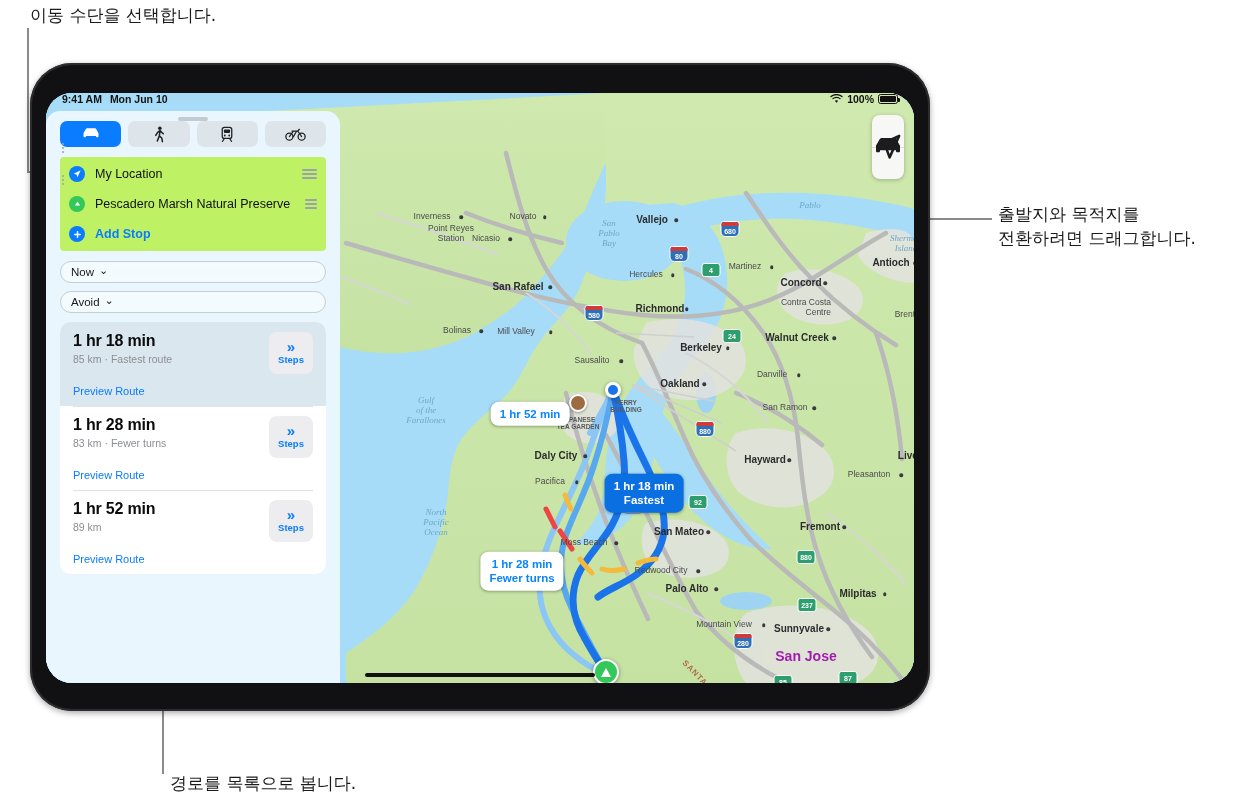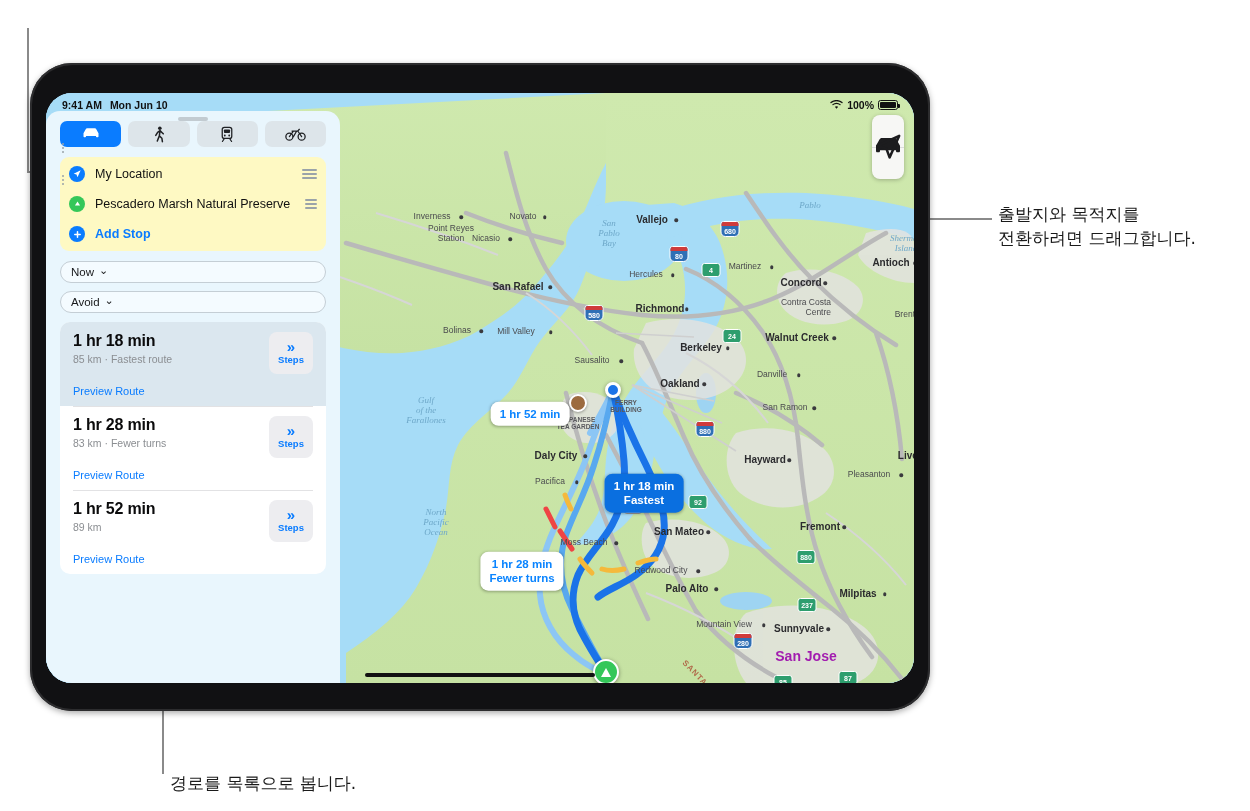--- a/index.html
+++ b/index.html
@@ -45,21 +45,21 @@
     left: 16px; top: 30px;
     width: 868px; height: 590px;
     border-radius: 26px;
     overflow: hidden;
     background: #9fd4f5;
   }
 
   
   #statusbar {
     position:absolute; left:0; top:0; width:100%; height:18px;
-    display:flex; align-items:center; justify-content:space-between;
+    display:flex; align-items:flex-end; justify-content:space-between;
     padding: 12px 16px;
     font-size: 10.5px; font-weight: bold; color:#111;
     z-index: 40; pointer-events:none;
   }
   #statusbar .left { display:flex; gap:8px; }
   #statusbar .right { display:flex; gap:4px; align-items:center; }
   .batt { width:20px; height:10px; border:1.3px solid #111; border-radius:2.6px; position:relative; }
   .batt i { position:absolute; inset:1.3px; background:#111; border-radius:1px; display:block; }
   .batt::after { content:""; position:absolute; right:-3px; top:3px; width:1.6px; height:4px; background:#111; border-radius:0 1px 1px 0; }
 
@@ -151,21 +151,21 @@
     display:flex;align-items:center;justify-content:center;color:#76797c;font-size:13px;
   }
   #modes { display:flex; gap:7px; padding:0 14px 10px 14px; }
   .mode {
     flex:1; height:26px; border-radius:7px; background:#dde5ea;
     display:flex;align-items:center;justify-content:center; color:#1f2124;
   }
   .mode.active { background:#0a7cff; color:#fff; }
 
   #endpoints {
-    margin:0 14px; background:#fef9c3; border-radius:9px; padding:2px 0;
+    margin:0 14px; background:#bef264; border-radius:4px; padding:2px 0;
   }
   .ep-row { display:flex; align-items:center; height:30px; padding:0 9px; position:relative; }
   .ep-ico { width:16px;height:16px;border-radius:50%;display:flex;align-items:center;justify-content:center;flex:0 0 16px;margin-right:10px;}
   .ep-ico.loc { background:#0a7cff; color:#fff; }
   .ep-ico.dest{ background:#34c759; color:#fff; }
   .ep-ico.add { background:#0a7cff; color:#fff; font-size:13px; font-weight:bold; line-height:0; }
   .ep-text { font-size:12.5px; color:#111; flex:1; white-space:nowrap; overflow:hidden; }
   .ep-text.link { color:#0a7cff; font-weight:bold; }
   .ep-handle { display:flex; flex-direction:column; gap:2.5px; }
   .ep-handle i { display:block; width:15px; height:1.8px; background:#9aa3a9; border-radius:1px; }
@@ -199,20 +199,21 @@
   #home-indicator {
     position:absolute; left:50%; transform:translateX(-50%);
     bottom:6px; width:230px; height:4px; background:#111; border-radius:2px; z-index:35;
   }
 </style>
 </head>
 <body>
 
 <div id="root">
 
+  <div class="callout-text" style="left:30px; top:4px;">이동 수단을 선택합니다.</div>
   <div class="rule v" style="left:27px; top:28px; height:145px;"></div>
   <div class="rule h" style="left:27px; top:171px; width:73px;"></div>
 
   <div class="rule h" style="left:60px; top:160px; width:14px;"></div>
   <div class="rule v" style="left:60px; top:160px; height:36px;"></div>
   <div class="rule h" style="left:60px; top:194px; width:14px;"></div>
 
   <div class="callout-text" style="left:998px; top:203px;">출발지와 목적지를
 전환하려면 드래그합니다.</div>
   <div class="rule h" style="left:307px; top:218px; width:685px;"></div>

